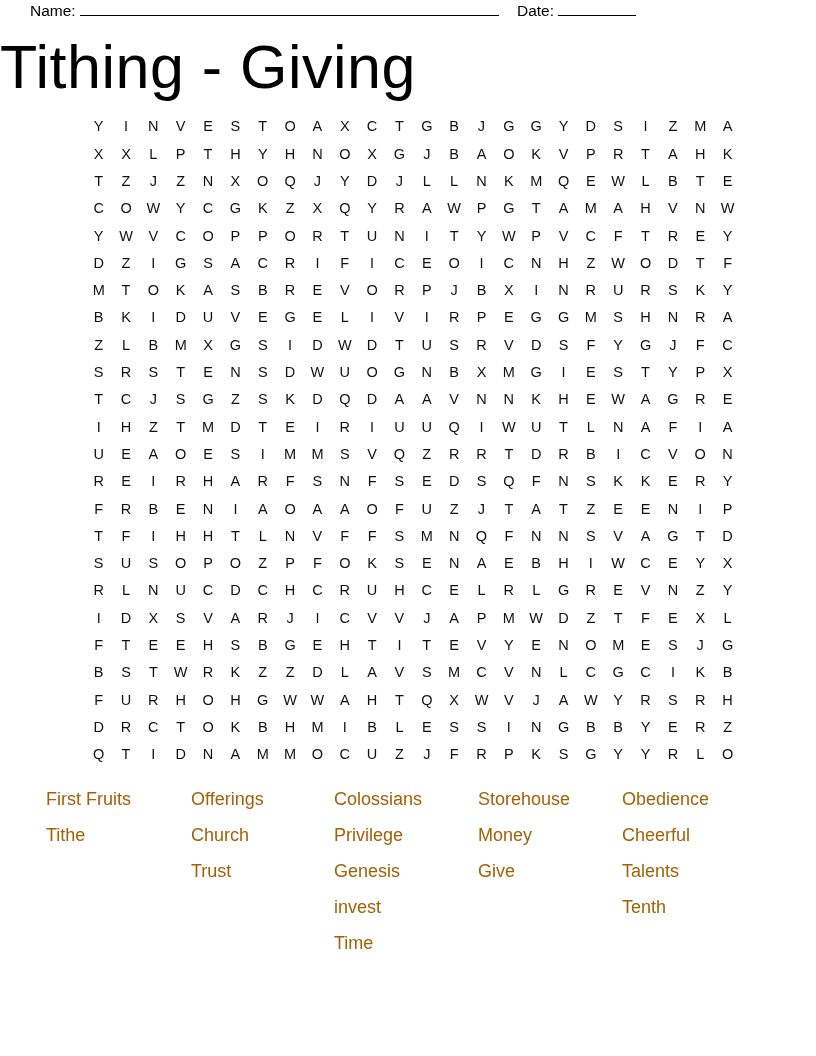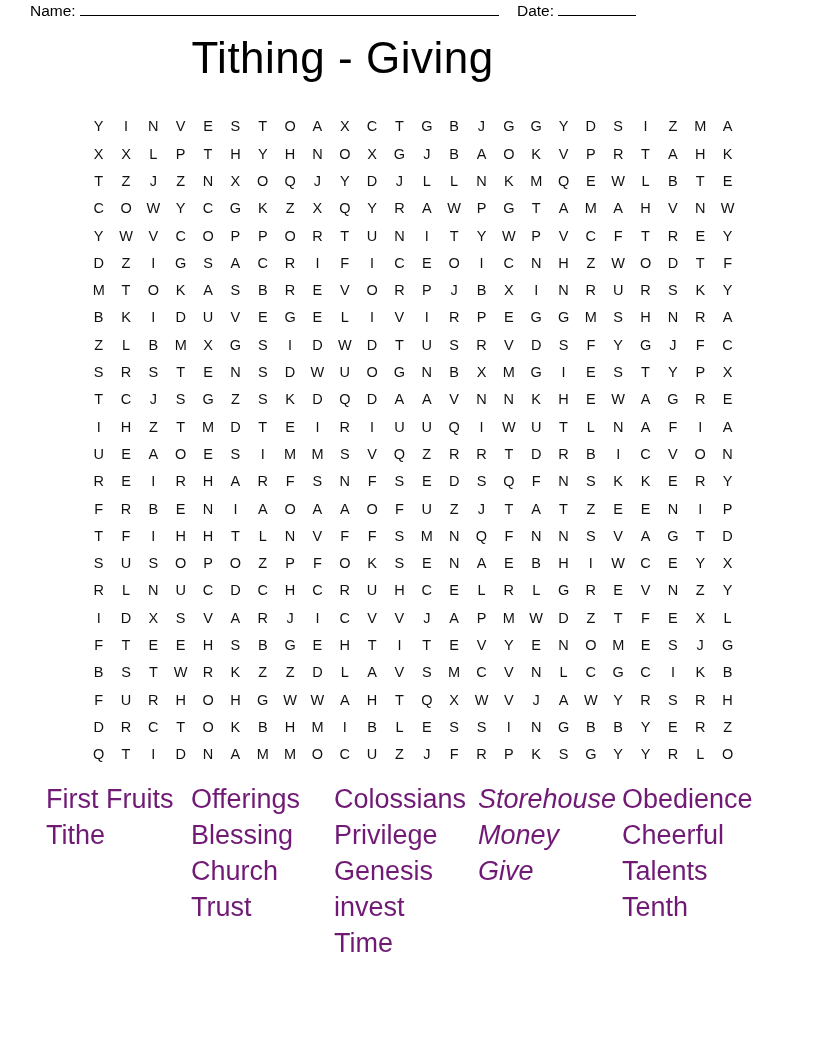--- a/index.html
+++ b/index.html
@@ -42,22 +42,21 @@
   .hdr-rule.name-rule { flex: 1 1 auto; }
   .hdr-rule.date-rule { width: 78px; flex: 0 0 78px; }
   .hdr-gap { width: 18px; flex: 0 0 18px; }
 
   
   .puzzle-title {
     position: absolute;
     top: 34px;
     left: 0;
     width: 685px;
-    text-align: center;
-    font-size: 44px;
+    font-size: 61px;
     font-weight: normal;
     font-family: "Liberation Sans", sans-serif;
     letter-spacing: 0.5px;
     line-height: 1.1;
     margin: 0;
   }
 
   
   #letter-grid {
     position: absolute;
@@ -89,29 +88,29 @@
     display: flex;
     align-items: flex-start;
   }
   .word-col {
     display: flex;
     flex-direction: column;
   }
   .word-col.c0 { width: 145px; }
   .word-col.c1 { width: 143px; }
   .word-col.c2 { width: 144px; }
-  .word-col.c3 { width: 144px; font-style: italic; }
+  .word-col.c3 { width: 144px; }
   .word-col.c4 { width: 160px; }
   .word-item {
-    font-size: 27px;
+    font-size: 18px;
     line-height: 36px;
     height: 36px;
     white-space: nowrap;
     font-family: "Liberation Sans", sans-serif;
-    color: #701a75;
+    color: #a16207;
   }
 </style>
 </head>
 <body>
 
 <div class="header-row">
   <span class="hdr-label">Name:</span>
   <span class="hdr-rule name-rule"></span>
   <span class="hdr-gap"></span>
   <span class="hdr-label">Date:</span>
@@ -747,21 +746,20 @@
     </div>
   </div>
 
 <div id="word-list">
     <div class="word-col c0">
       <div class="word-item">First Fruits</div>
       <div class="word-item">Tithe</div>
     </div>
     <div class="word-col c1">
       <div class="word-item">Offerings</div>
-      <div class="word-item">Blessing</div>
       <div class="word-item">Church</div>
       <div class="word-item">Trust</div>
     </div>
     <div class="word-col c2">
       <div class="word-item">Colossians</div>
       <div class="word-item">Privilege</div>
       <div class="word-item">Genesis</div>
       <div class="word-item">invest</div>
       <div class="word-item">Time</div>
     </div>

